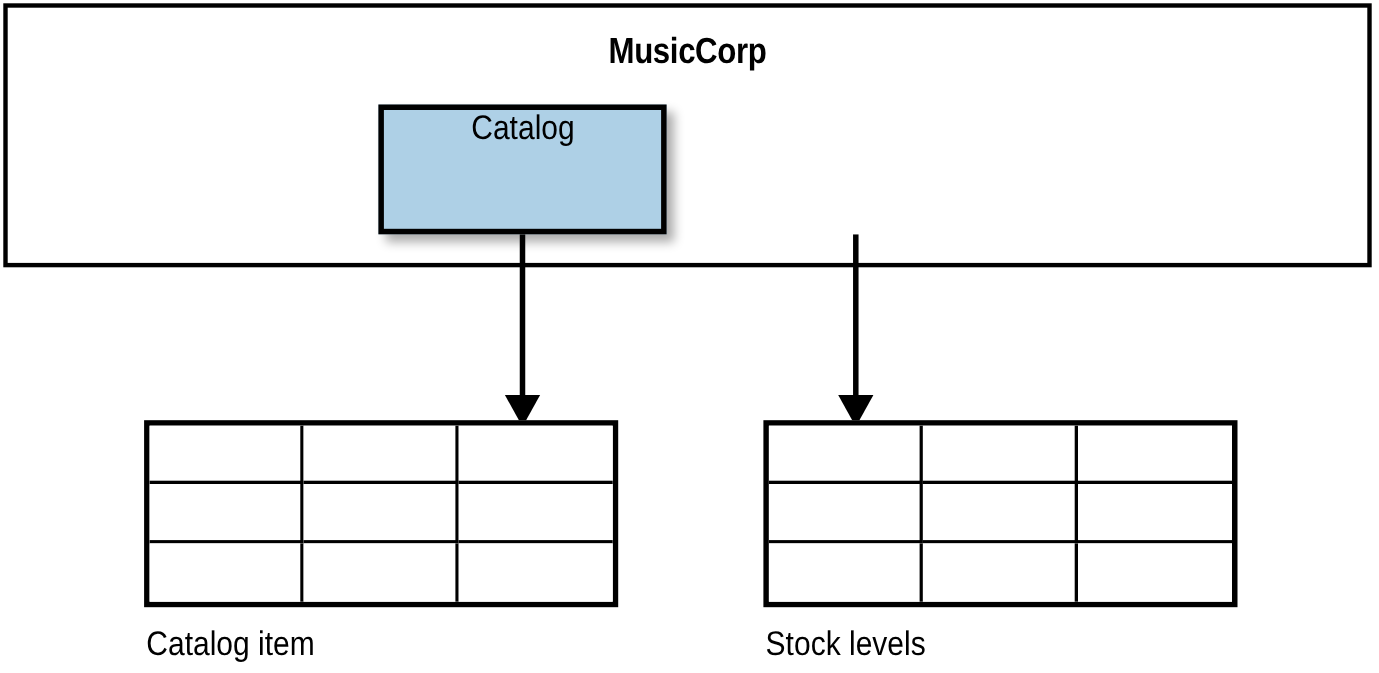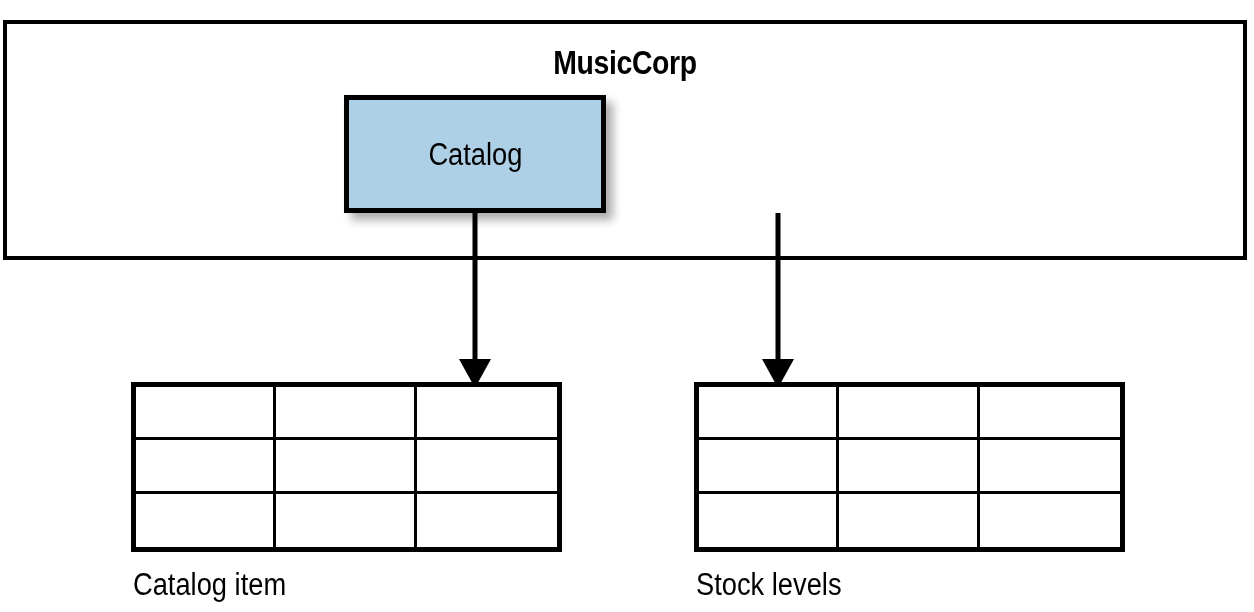--- a/index.html
+++ b/index.html
@@ -16,21 +16,21 @@
     width: 1254px;
     height: 612px;
     background: #ffffff;
     overflow: hidden;
   }
 
   
   .org-boundary {
     position: absolute;
     left: 3px;
-    top: 20px;
+    top: 3px;
     width: 1244px;
     height: 240px;
     box-sizing: border-box;
     border: 4px solid #000000;
     background: #ffffff;
   }
   .org-title {
     position: absolute;
     left: 0;
     right: 0;
@@ -48,21 +48,21 @@
   }
 
   
   .service-box {
     position: absolute;
     box-sizing: border-box;
     background: #aed0e6;
     border: 5px solid #000000;
     box-shadow: 7px 7px 9px rgba(0, 0, 0, 0.33);
     display: flex;
-    align-items: center;
+    align-items: flex-start;
     justify-content: center;
   }
   .service-label {
     font-family: "Liberation Sans Narrow", "Liberation Sans", "DejaVu Sans", sans-serif;
     font-size: 31px;
     font-weight: normal;
     color: #000000;
     transform: scaleX(0.88);
     line-height: 1;
     white-space: nowrap;

